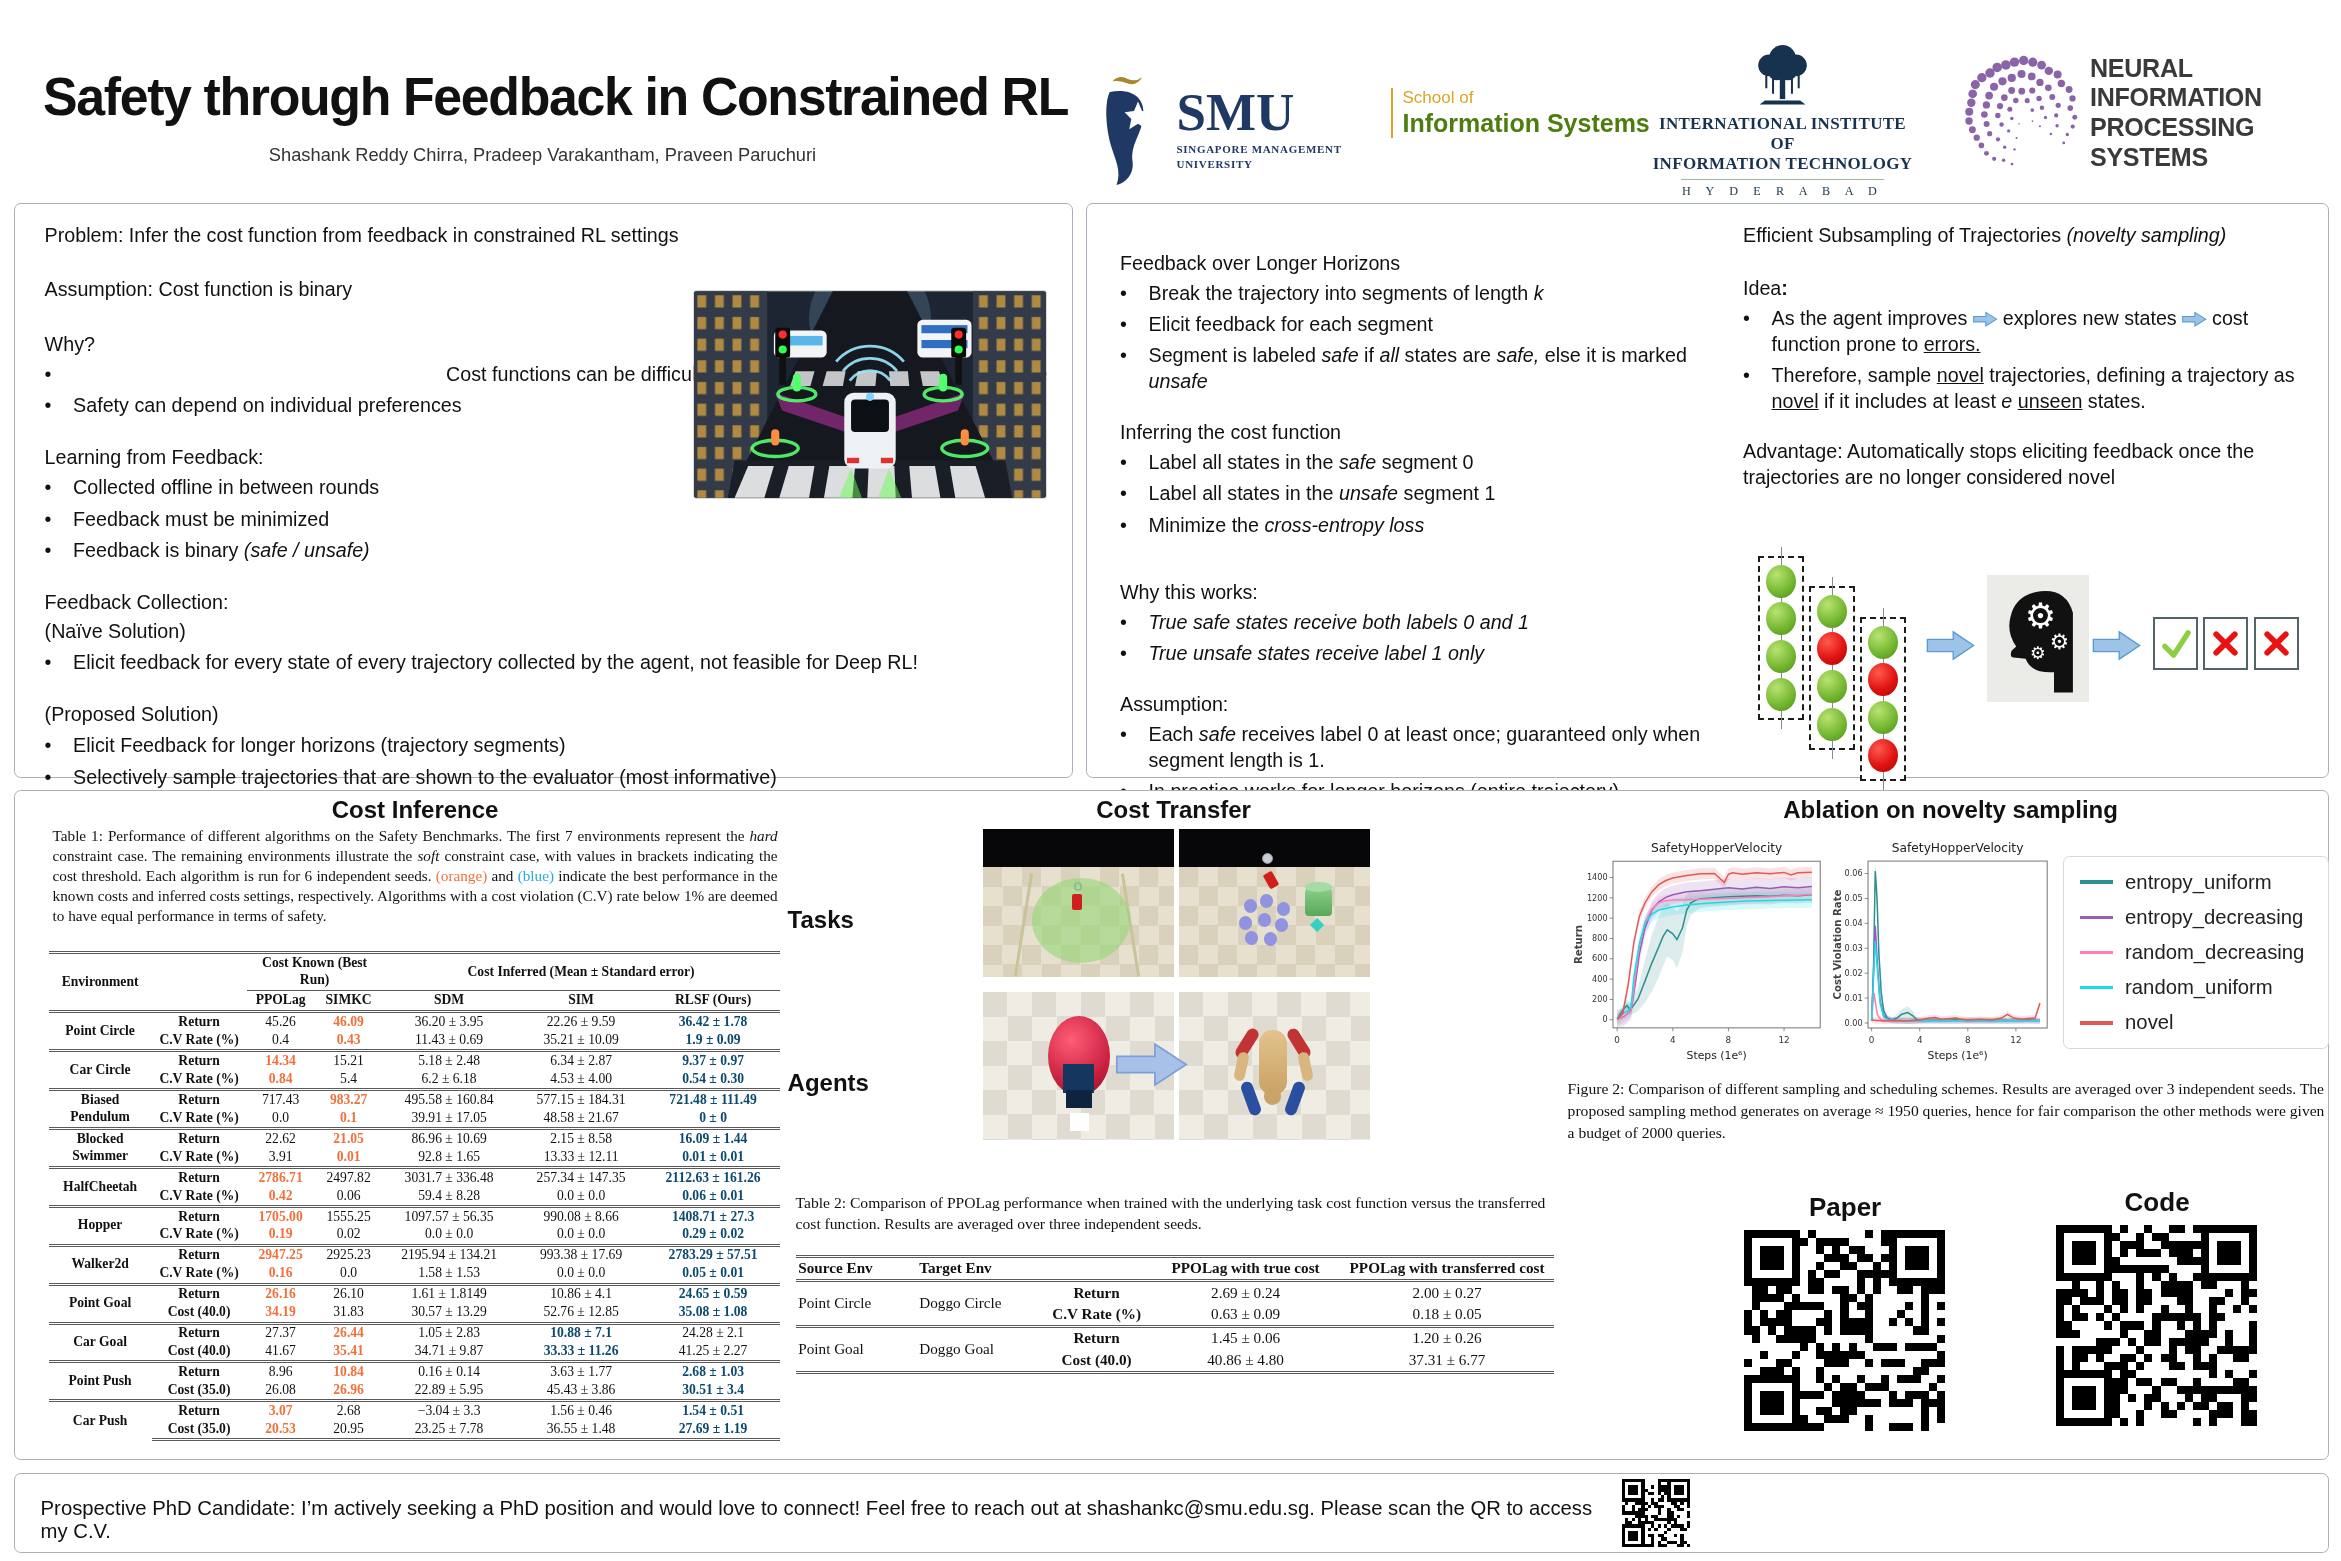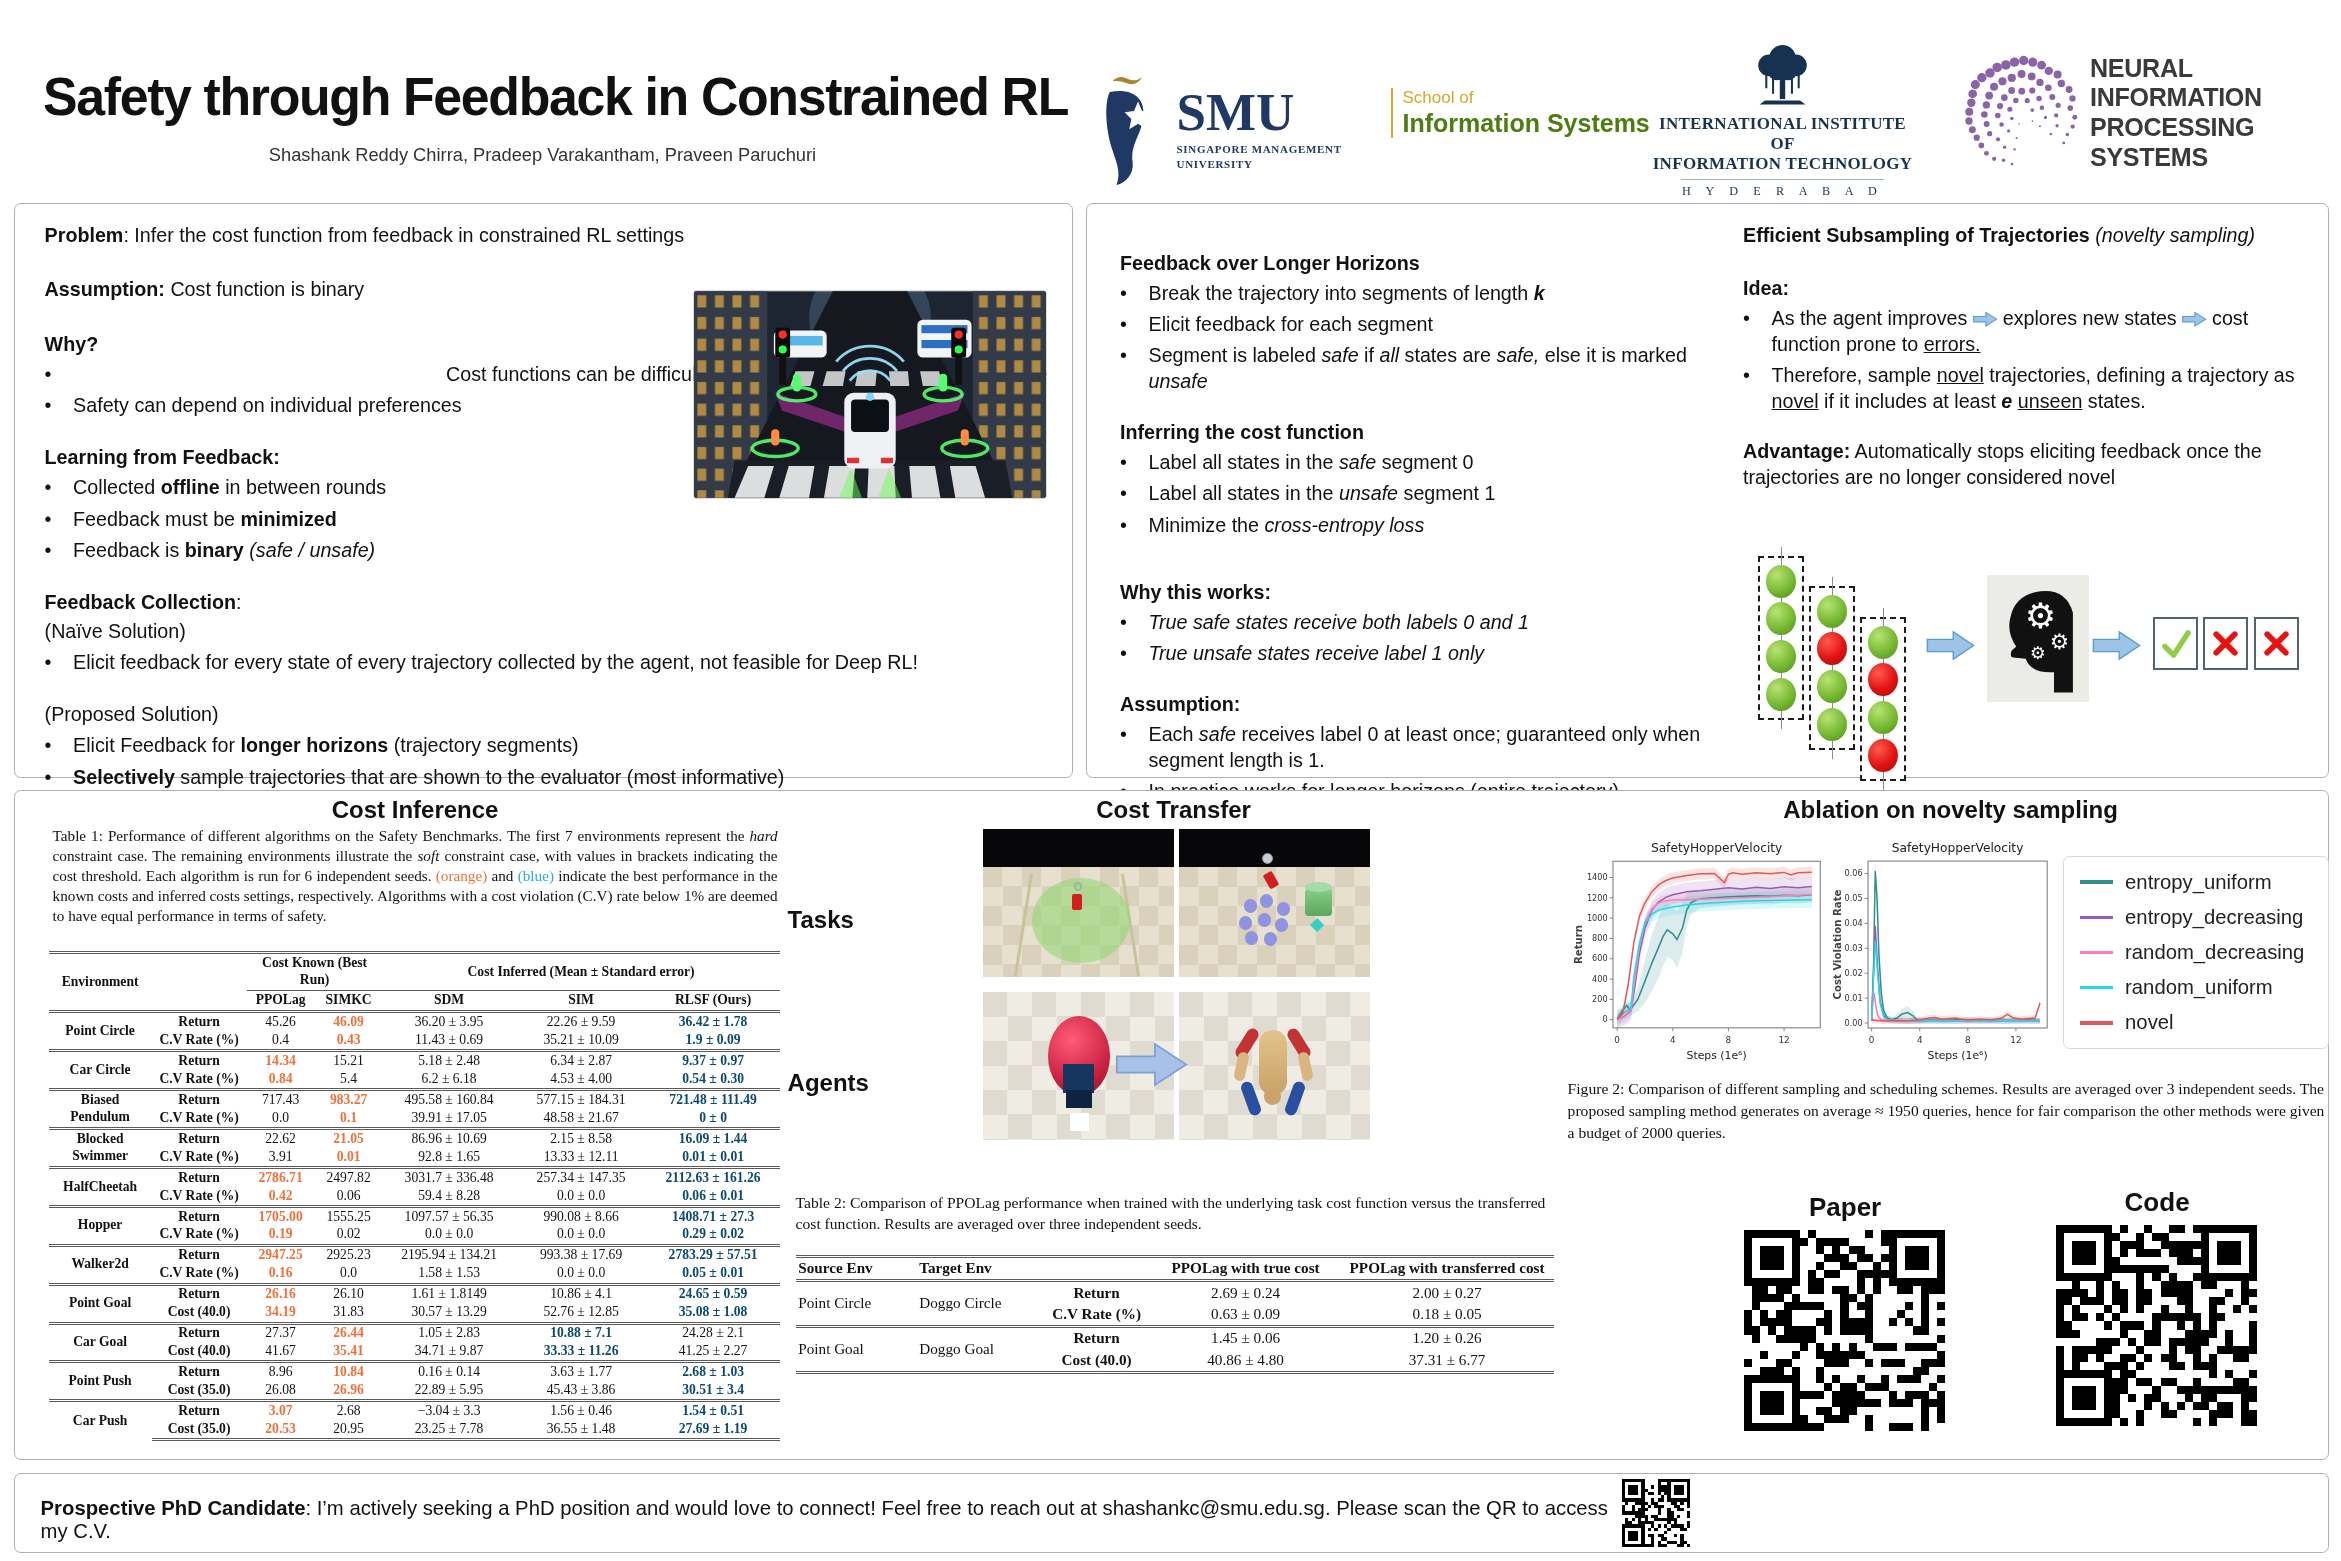--- a/index.html
+++ b/index.html
@@ -33,21 +33,21 @@
 
   
   .blocks { position:absolute; }
   #blk-left  { left:30px; top:17.6px; width:1003px; font-size:19.7px; }
   #blk-mid   { left:33px; top:17.6px; width:610px;  font-size:19.7px; }
   #blk-right { left:656px; top:17.6px; width:569px; font-size:19.7px; }
   .blk { line-height:1.32; }
   .blk-h { font-weight:bold;margin-top:28px; }
   .blk-b { display:flex; }
   .blk-b .mk { width:28.5px; flex:none; }
-  .rb { font-weight:bold; } .ri { font-style:italic; }
+  .rb { font-weight:normal; } .ri { font-style:italic; }
   .ru { text-decoration:underline; } .ro { color:#f0713c; } .rc { color:#27aae1; }
   .arr-inline svg { vertical-align:-2.7px; }
 
   
   #traffic { position:absolute; left:679px; top:87px; width:352px; height:207px; border-radius:2.7px; overflow:hidden; box-shadow:0 0 0 0.7px #ccc; }
 
   
   #diagram { position:absolute; left:661px; top:352px; width:529px; height:210px; }
   .traj { position:absolute; width:46px; border:2px dashed #1c1c1c; padding:6.8px 0; display:flex; flex-direction:column; align-items:center; gap:4.7px; background:#fff; }
   .traj:before { content:""; position:absolute; left:50%; top:-11px; bottom:-11px; width:1.4px; background:#8a8a8a; z-index:0; }

